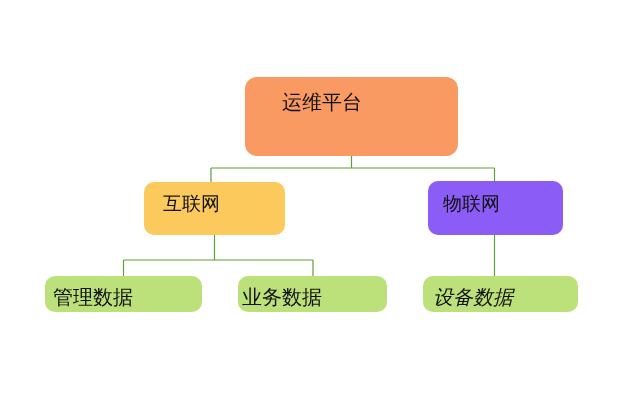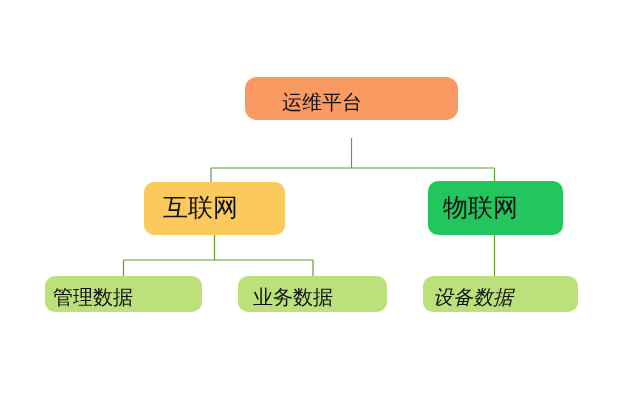--- a/index.html
+++ b/index.html
@@ -25,57 +25,57 @@
   }
   .connectors path {
     stroke: #5FA033;
     stroke-width: 1.2;
     fill: none;
   }
   .node {
     position: absolute;
     box-sizing: border-box;
     color: #111111;
-    font-size: 25px;
+    font-size: 19px;
     line-height: 1.15;
     white-space: nowrap;
     cursor: default;
   }
   .n-root {
     left: 245px; top: 77px;
-    width: 213px; height: 43px;
+    width: 213px; height: 79px;
     background: #FA9A63;
     border-radius: 12px;
     padding: 14px 0 0 37px;
     font-size: 20px;
   }
   .n-internet {
     left: 144px; top: 182px;
     width: 141px; height: 53px;
     background: #FCCA5C;
     border-radius: 10px;
     padding: 11px 0 0 19px;
   }
   .n-iot {
     left: 428px; top: 181px;
     width: 135px; height: 54px;
-    background: #22c55e;
+    background: #8b5cf6;
     border-radius: 10px;
     padding: 12px 0 0 15px;
   }
   .n-leaf {
     background: #BCE07A;
     border-radius: 10px;
     top: 276px;
     height: 36px;
     padding-top: 10px;
     font-size: 20px;
   }
   .n-mgmt  { left: 45px;  width: 157px; padding-left: 8px;  }
-  .n-biz   { left: 238px; width: 149px; padding-left: 15px;  }
+  .n-biz   { left: 238px; width: 149px; padding-left: 4px;  }
   .n-dev   { left: 423px; width: 155px; padding-left: 10px; font-style: italic; }
 </style>
 </head>
 <body>
 
 <div class="canvas">
 
   <svg class="connectors" viewBox="0 0 626 414" xmlns="http://www.w3.org/2000/svg">
     <path d="M351.5 138 L351.5 168 M211 168 L494.5 168 M211 168 L211 182 M494.5 168 L494.5 181"></path>
     <path d="M214.5 235 L214.5 260 M123.5 260 L313 260 M123.5 260 L123.5 276 M313 260 L313 276"></path>

